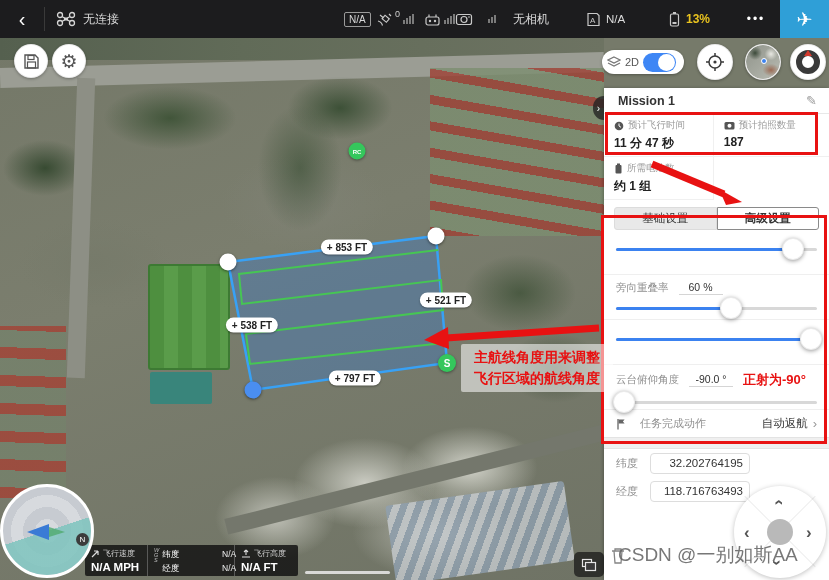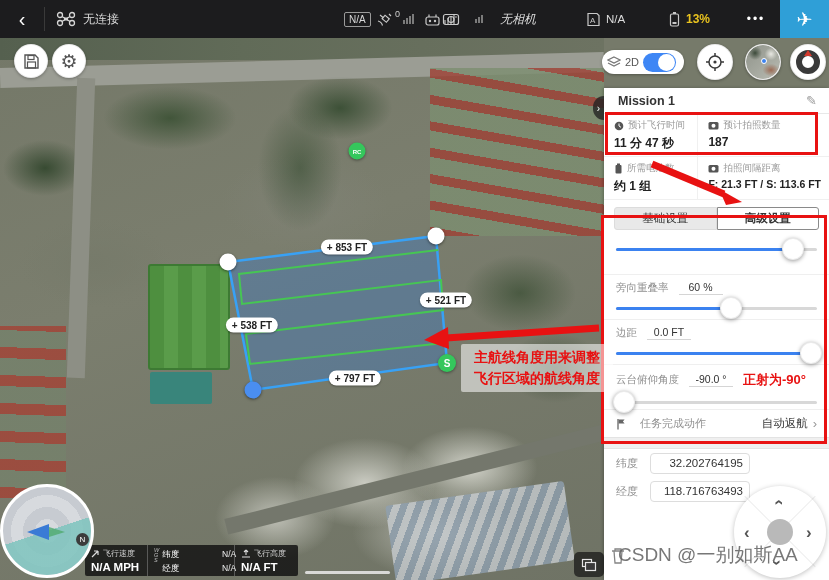--- a/index.html
+++ b/index.html
@@ -286,21 +286,21 @@
       <path d="M5 4 V1.5 M12 4 V1.5" stroke="#c9c9c9" stroke-width="1.2"></path>
     </svg>
     <span class="bars">
         <i style="height:4px"></i>
         <i style="height:6px"></i>
         <i style="height:8px"></i>
         <i style="height:10px"></i>
       </span>
   </div>
 
-  <div class="tb-item" style="left:442px;gap:12px;font-style:italic;">
+  <div class="tb-item" style="left:455px;gap:12px;">
     <svg width="18" height="14" viewBox="0 0 18 14">
       <rect x="1.5" y="2.5" width="15" height="10" rx="2" fill="none" stroke="#c9c9c9" stroke-width="1.2"></rect>
       <circle cx="9" cy="7.5" r="3" fill="none" stroke="#c9c9c9" stroke-width="1.2"></circle>
       <circle cx="14" cy="5" r="0.8" fill="#c9c9c9"></circle>
     </svg>
     <span class="bars">
         <i style="height:4px"></i>
         <i style="height:6px"></i>
         <i style="height:8px"></i>
       </span>
@@ -366,30 +366,20 @@
     <div class="stat">
       <div class="s-lab">
           <svg width="9" height="11" viewBox="0 0 9 11">
             <rect x="1.5" y="2" width="6" height="8.5" rx="1" fill="#555"></rect>
             <rect x="3" y="0.5" width="3" height="1.5" fill="#555"></rect>
           </svg>
         <span>所需电池数</span>
         </div>
       <div class="s-val">约 1 组</div>
     </div>
-    <div class="stat">
-      <div class="s-lab">
-          <svg width="11" height="9" viewBox="0 0 11 9">
-            <rect x="0.5" y="1" width="10" height="7.5" rx="1.5" fill="#555"></rect>
-            <circle cx="5.5" cy="4.8" r="2" fill="#fff"></circle>
-          </svg>
-        <span>拍照间隔距离</span>
-        </div>
-      <div class="s-val" style="font-size:10.5px;">F: 21.3 FT / S: 113.6 FT</div>
-    </div>
   </div>
 
   <div class="p-tabs">
     <div class="tab inactive">基础设置</div>
     <div class="tab active">高级设置</div>
   </div>
 
   <div class="srow">
     <div class="strack">
         <div class="sfill" style="width: 88%;"></div>
@@ -400,24 +390,20 @@
     <div class="srow-top">
       <span class="slabel">旁向重叠率</span>
       <span class="sval">60 %</span>
     </div>
     <div class="strack">
         <div class="sfill" style="width: 57%;"></div>
         <div class="sthumb" style="left: calc(57% - 11px);"></div>
       </div>
   </div>
   <div class="srow">
-    <div class="srow-top">
-      <span class="slabel">边距</span>
-      <span class="sval">0.0 FT</span>
-    </div>
     <div class="strack">
         <div class="sfill" style="width: 97%;"></div>
         <div class="sthumb" style="left: calc(97% - 11px);"></div>
       </div>
   </div>
   <div class="srow">
     <div class="srow-top">
       <span class="slabel">云台俯仰角度</span>
       <span class="sval">-90.0 °</span>
       <span class="ortho" style="color:#e81212;">正射为-90°</span>

